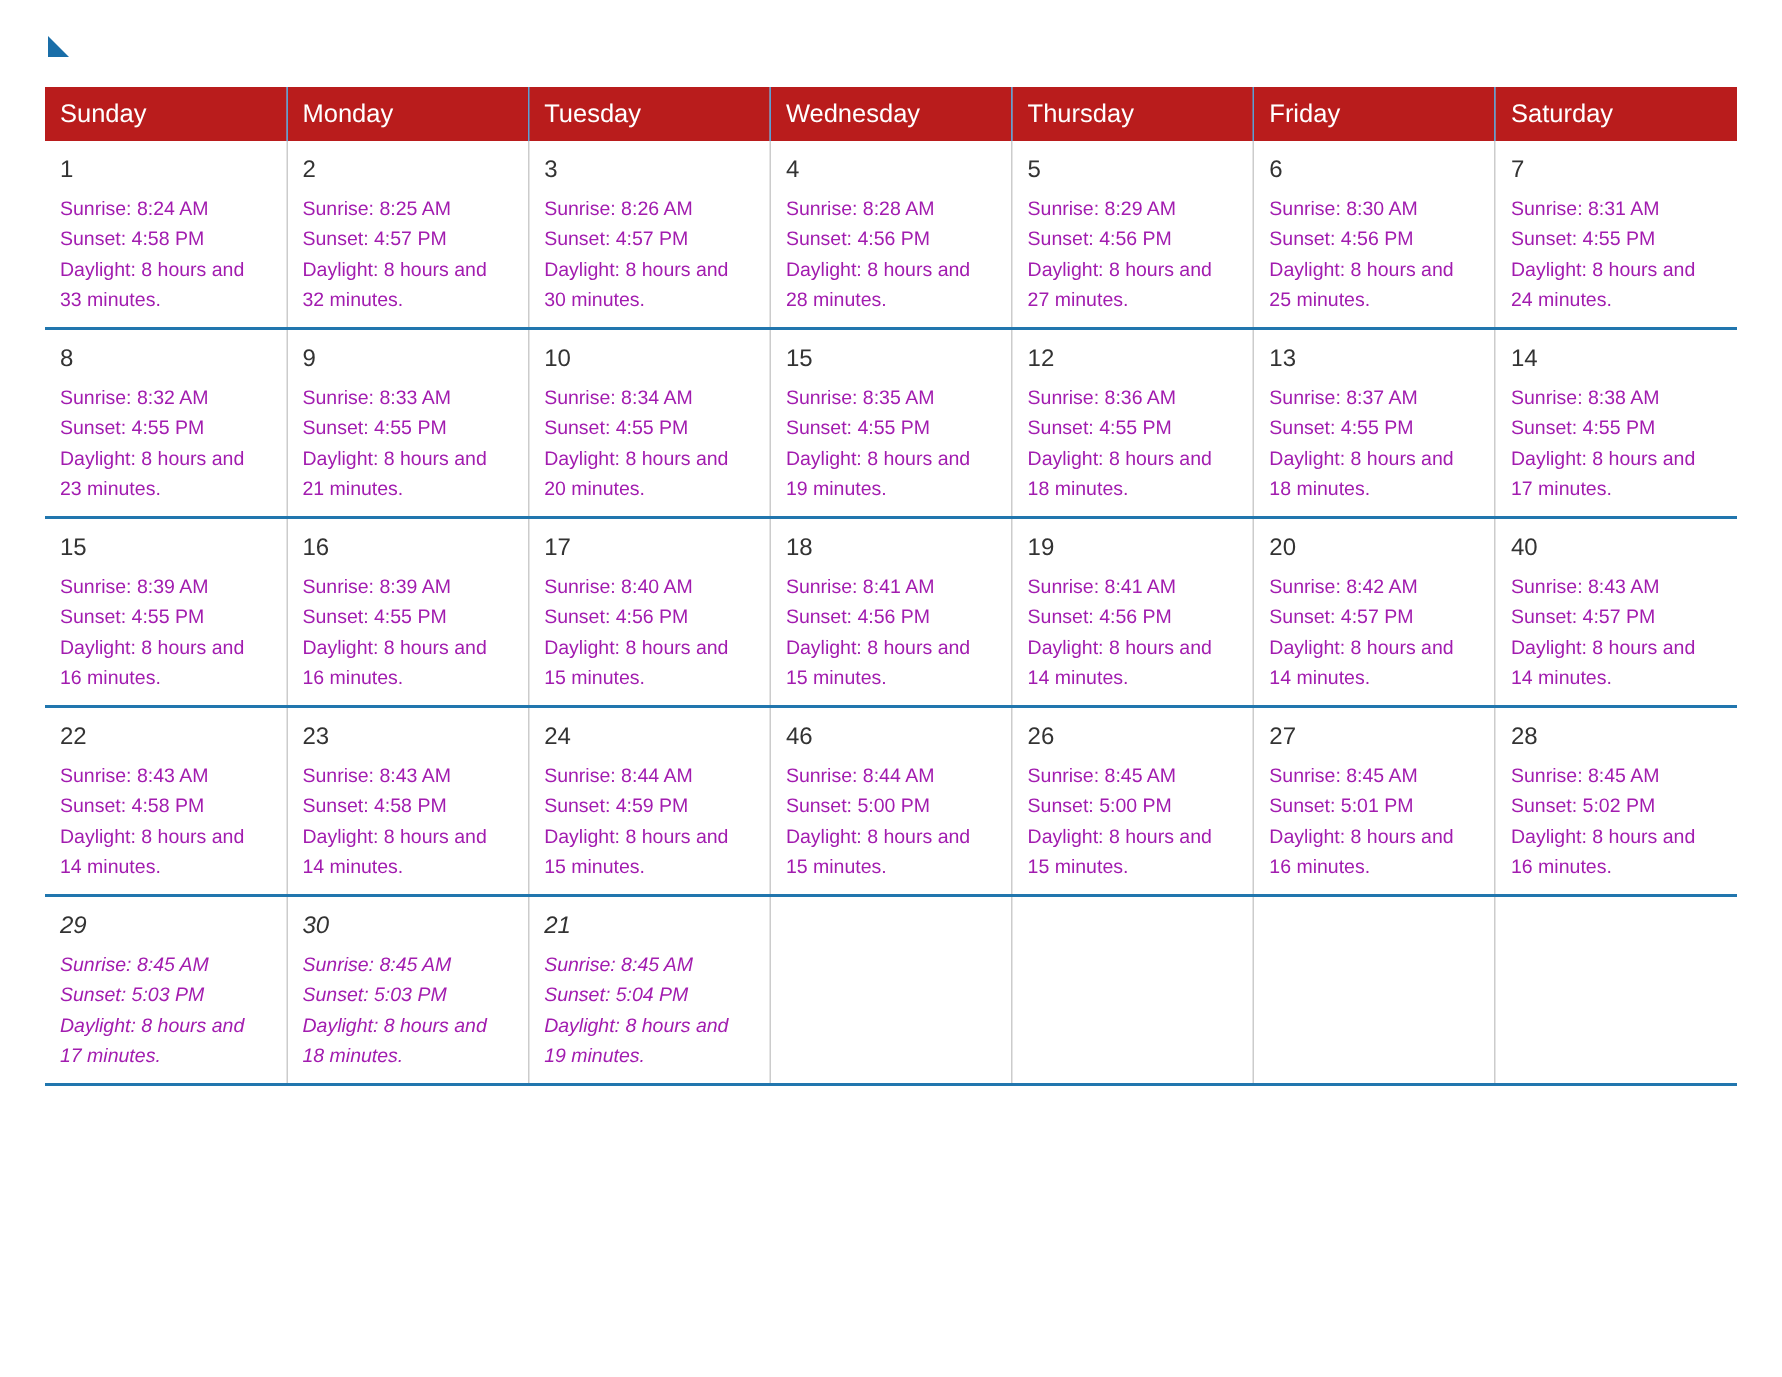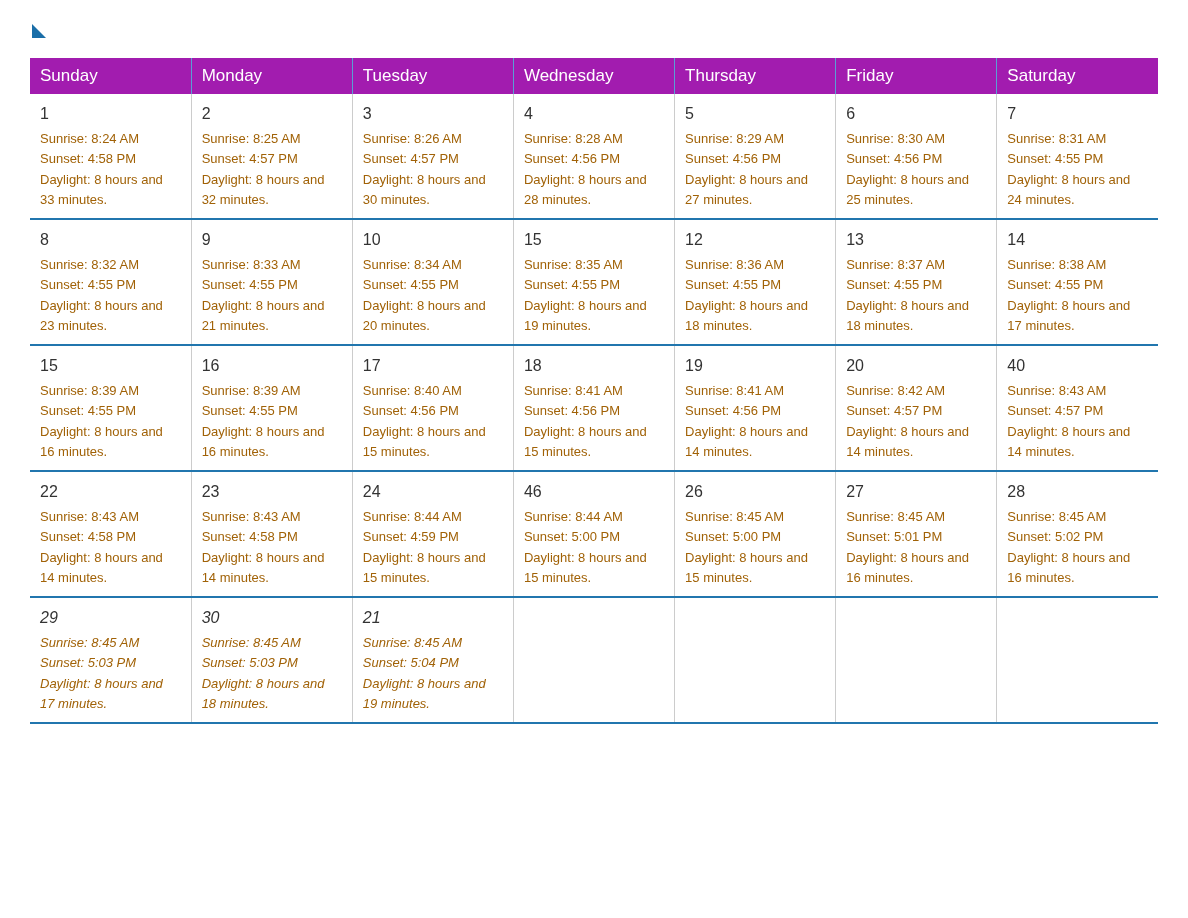--- a/index.html
+++ b/index.html
@@ -57,21 +57,21 @@
     .location-title {
       font-size: 22px;
       color: #444;
       margin-top: 4px;
     }
     table {
       width: 100%;
       border-collapse: collapse;
     }
     thead tr {
-      background-color: #a21caf;
+      background-color: #b91c1c;
     }
     thead th {
       color: #fff;
       font-size: 17px;
       font-weight: normal;
       padding: 8px 10px;
       text-align: left;
       border-right: 1px solid #5a9fd4;
     }
     thead th:last-child {
@@ -94,21 +94,21 @@
       border-right: none;
     }
     .day-number {
       font-size: 16px;
       font-weight: normal;
       display: block;
       margin-bottom: 3px;
     }
     .day-info {
       font-size: 13px;
-      color: #a16207;
+      color: #a21caf;
       line-height: 1.55;
     }
     .empty-cell {
       background: #fff;
     }
     tbody tr:last-child {
       border-bottom: 2px solid #2176ae;
       font-style: italic;
     }
   </style>

